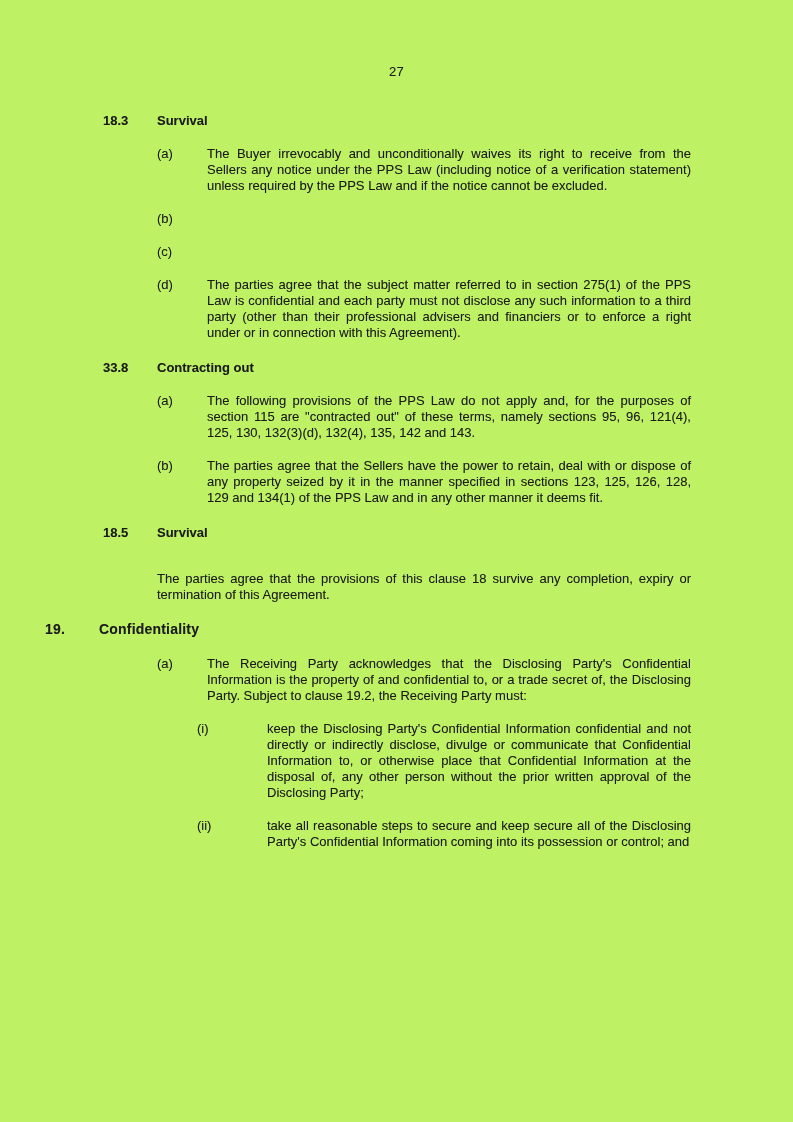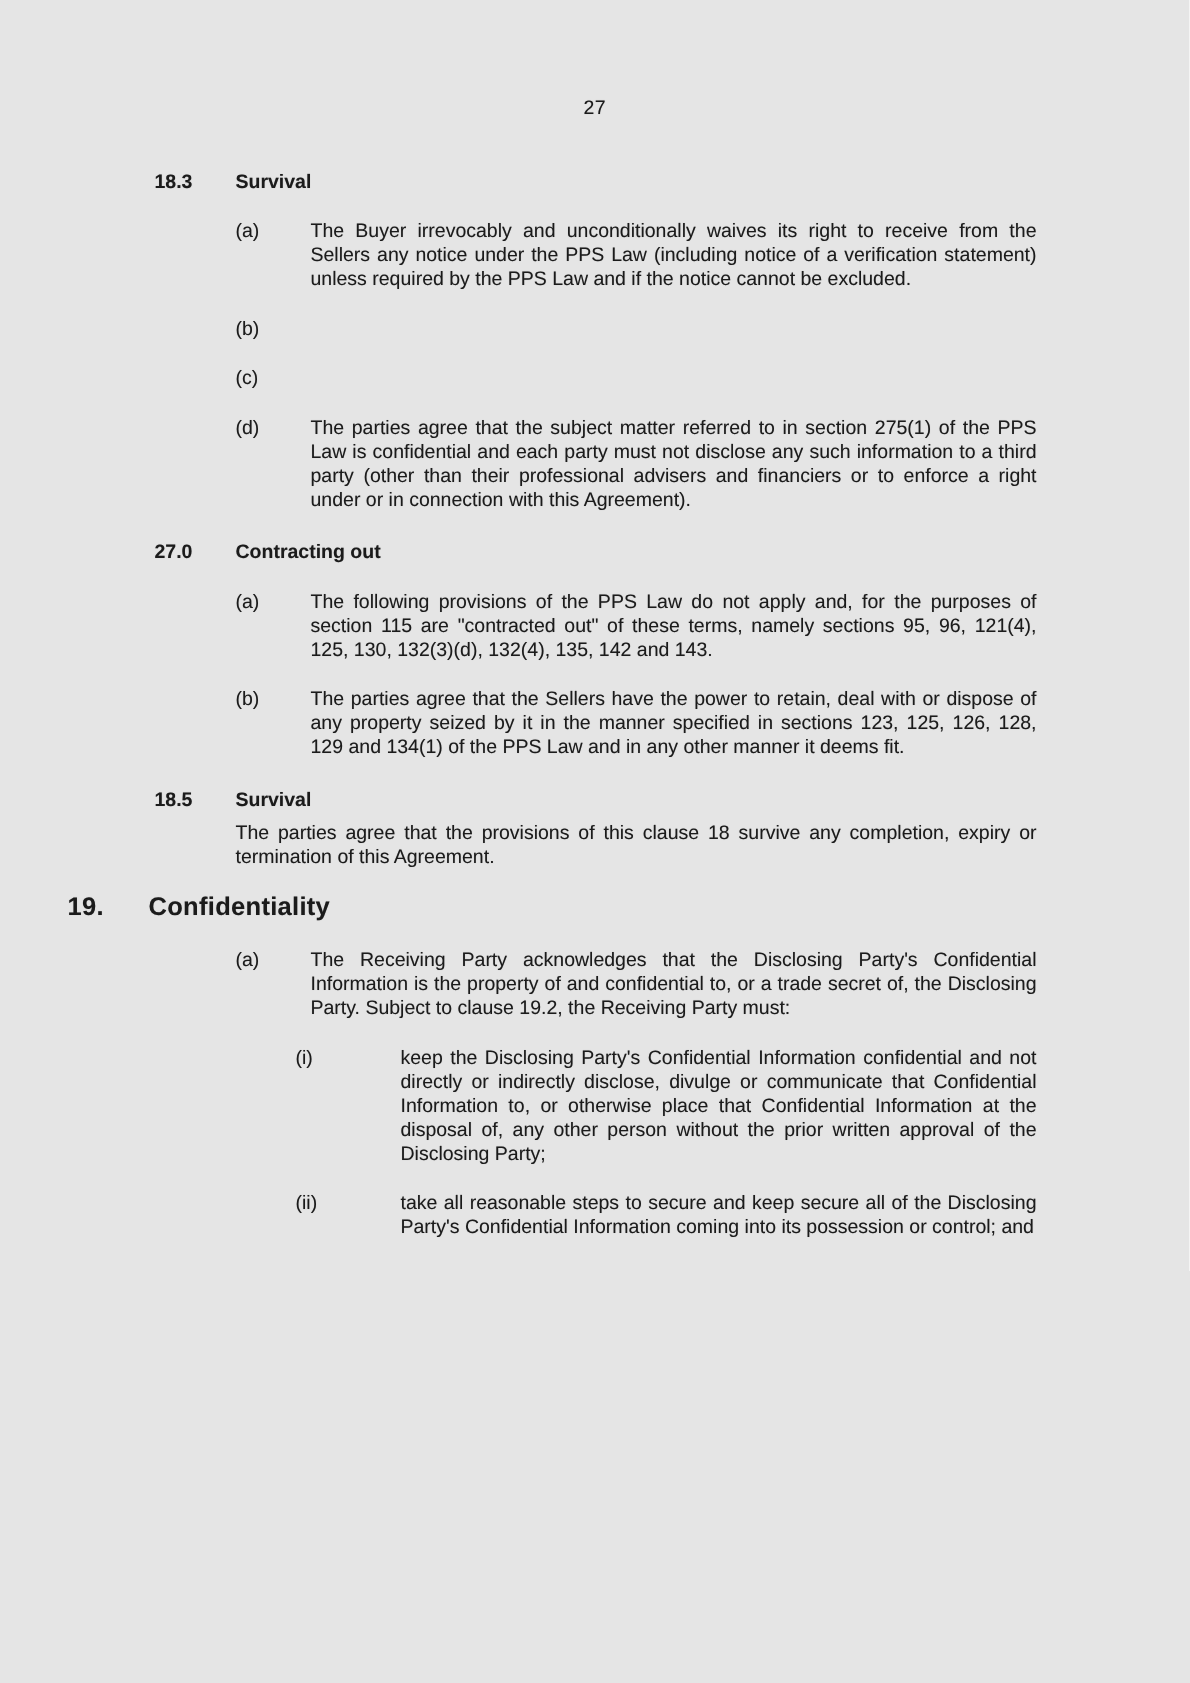--- a/index.html
+++ b/index.html
@@ -1,21 +1,21 @@
 <!DOCTYPE html>
 <html><head>
 <meta charset="utf-8">
 <style>
   * { margin: 0; padding: 0; box-sizing: border-box; }
   html, body { background: #ffffff; }
   .page {
     position: relative;
     width: 793px;
     height: 1122px;
-    background: #e5e5e5;
+    background: #bef264;
     color: #1b1b1b;
     font-family: "Liberation Sans", sans-serif;
     font-size: 13px;
     line-height: 16px;
     overflow: hidden;
     text-shadow: 0 0 0.5px rgba(40,40,40,0.35);
   }
   .page-number {
     padding-top: 64px;
     text-align: center;
@@ -24,21 +24,21 @@
   .content { padding-top: 14px; }
 
   .section-heading {
     display: flex;
     margin-left: 103px;
     margin-top: 19px;
     font-weight: bold;
   }
   .section-heading .num { flex: none; width: 54px; }
   .section-heading.major {
-    font-size: 17px;
+    font-size: 14px;
     line-height: 20px;
     margin-top: 16px;
     letter-spacing: 0.2px;
     margin-left: 45px;
   }
   .section-heading.major .num { width: 54px; }
 
   .clause-item {
     display: flex;
     margin-left: 157px;
@@ -50,21 +50,21 @@
   .subclause-item {
     display: flex;
     margin-left: 197px;
     margin-top: 17px;
   }
   .subclause-item .label { flex: none; width: 70px; }
   .subclause-item .text  { width: 424px; text-align: justify; }
 
   .section-paragraph {
     margin-left: 157px;
-    margin-top: 6px;
+    margin-top: 30px;
     width: 534px;
     text-align: justify;
   }
 </style>
 </head>
 <body>
 
 <div class="page">
   <div class="page-number">27</div>
   <main class="content">
@@ -80,21 +80,21 @@
         <span class="label">(b)</span>
       </div>
       <div class="clause-item">
         <span class="label">(c)</span>
       </div>
       <div class="clause-item">
         <span class="label">(d)</span>
         <span class="text">The parties agree that the subject matter referred to in section 275(1) of the PPS Law is confidential and each party must not disclose any such information to a third party (other than their professional advisers and financiers or to enforce a right under or in connection with this Agreement).</span>
       </div>
       <div class="section-heading">
-        <span class="num">27.0</span>
+        <span class="num">33.8</span>
         <span class="title">Contracting out</span>
       </div>
       <div class="clause-item">
         <span class="label">(a)</span>
         <span class="text">The following provisions of the PPS Law do not apply and, for the purposes of section 115 are "contracted out" of these terms, namely sections 95, 96, 121(4), 125, 130, 132(3)(d), 132(4), 135, 142 and 143.</span>
       </div>
       <div class="clause-item">
         <span class="label">(b)</span>
         <span class="text">The parties agree that the Sellers have the power to retain, deal with or dispose of any property seized by it in the manner specified in sections 123, 125, 126, 128, 129 and 134(1) of the PPS Law and in any other manner it deems fit.</span>
       </div>

